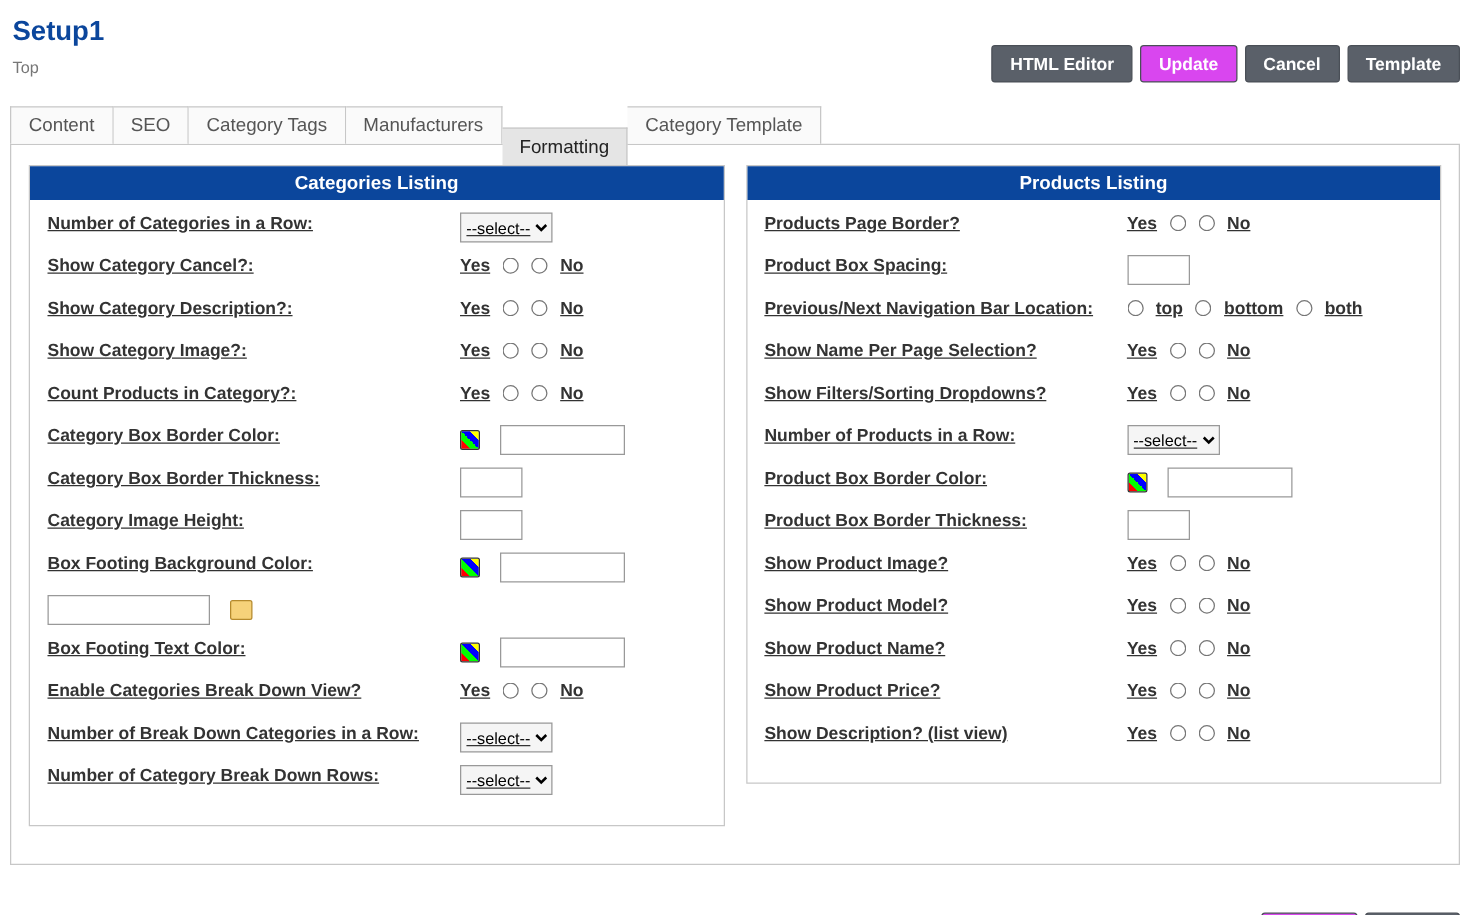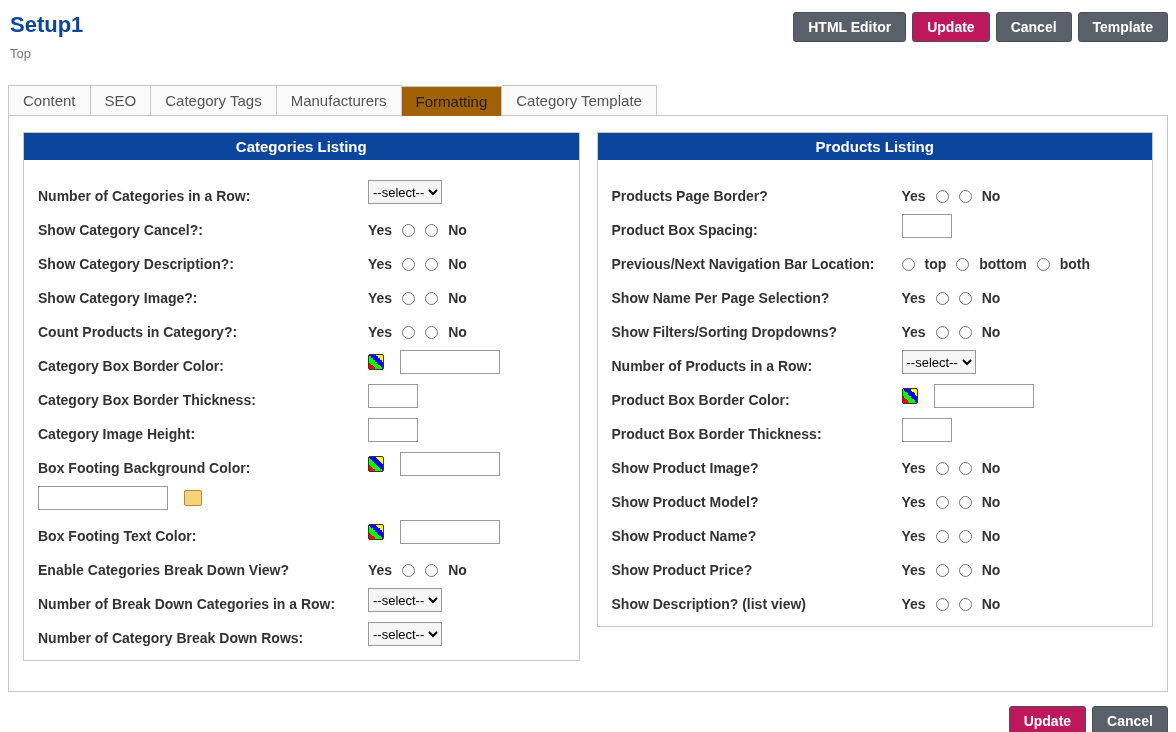--- a/index.html
+++ b/index.html
@@ -2,32 +2,32 @@
 <html><head>
 <meta charset="utf-8">
 <style>
   * { margin:0; padding:0; box-sizing:border-box; }
   body { font-family: "Segoe UI", Arial, sans-serif; background:#fff; color:#333; font-size:14px; }
   .page { width:1176px; margin:0; padding:8px; }
   .top-row { display:flex; justify-content:space-between; align-items:flex-start; }
   .title { color:#0b469c; font-size:22px; font-weight:700; padding:4px 2px 2px 2px; }
   .breadcrumb { color:#777; font-size:13px; padding:6px 2px 14px 2px; }
   .top-buttons { display:flex; gap:6px; padding-top:4px; }
-  .btn { background:#5a6069; color:#fff; border:1px solid #4a4f57; border-radius:3px; padding:6px 14px; font-weight:700; font-size:14px; cursor:pointer; }
-  .btn.primary { background:#be185d; }
+  .btn { background:#5a6069; color:#fff; border:1px solid #4a4f57; border-radius:3px; padding:6px 14px; font-weight:700; font-size:14px; cursor:pointer;margin-top:24px; }
+  .btn.primary { background:#d946ef; }
   .tabs-wrap { margin-top:10px; }
   .tabs { display:flex; }
   .tab { border:1px solid #c7c7c7; border-bottom:none; background:#fafafa; padding:6px 14px; font-size:15px; color:#555; cursor:pointer; margin-right:0; }
   .tab + .tab { border-left:none; }
-  .tab.active { background:#a16207; color:#222; position:relative; top:1px; }
+  .tab.active { background:#e5e5e5; color:#222; position:relative; top:17px; }
   .tab-body { border:1px solid #c7c7c7; padding:16px 14px 30px 14px; min-height:560px; display:flex; gap:17px; align-items:flex-start; }
   .panel { border:1px solid #c7c7c7; flex:1; }
   .panel-hd { background:#0b469c; color:#fff; text-align:center; font-weight:700; font-size:15px; padding:5px 0; }
   .panel-bd { padding:10px 12px 14px 14px; }
-  .row { display:flex; align-items:flex-end; min-height:34px; }
+  .row { display:flex; align-items:flex-start; min-height:34px;text-decoration:underline; }
   .row label.lbl { width:330px; font-weight:700; color:#333; font-size:14px; }
   .panel.right .row label.lbl { width:290px; }
   .ctrl { display:flex; align-items:center; gap:10px;border-radius:11px; }
   .ctrl .yntxt { font-weight:700; color:#333; }
   .ctrl input[type=radio] { width:13px; height:13px; }
   .ctrl input[type=text] { border:1px solid #999; height:24px; padding:0 4px; }
   .txt-sm { width:50px; }
   .txt-md { width:100px; }
   .txt-lg { width:130px; }
   select.sel { height:24px; border:1px solid #999; background:#f5f5f5; font-size:13px; }

